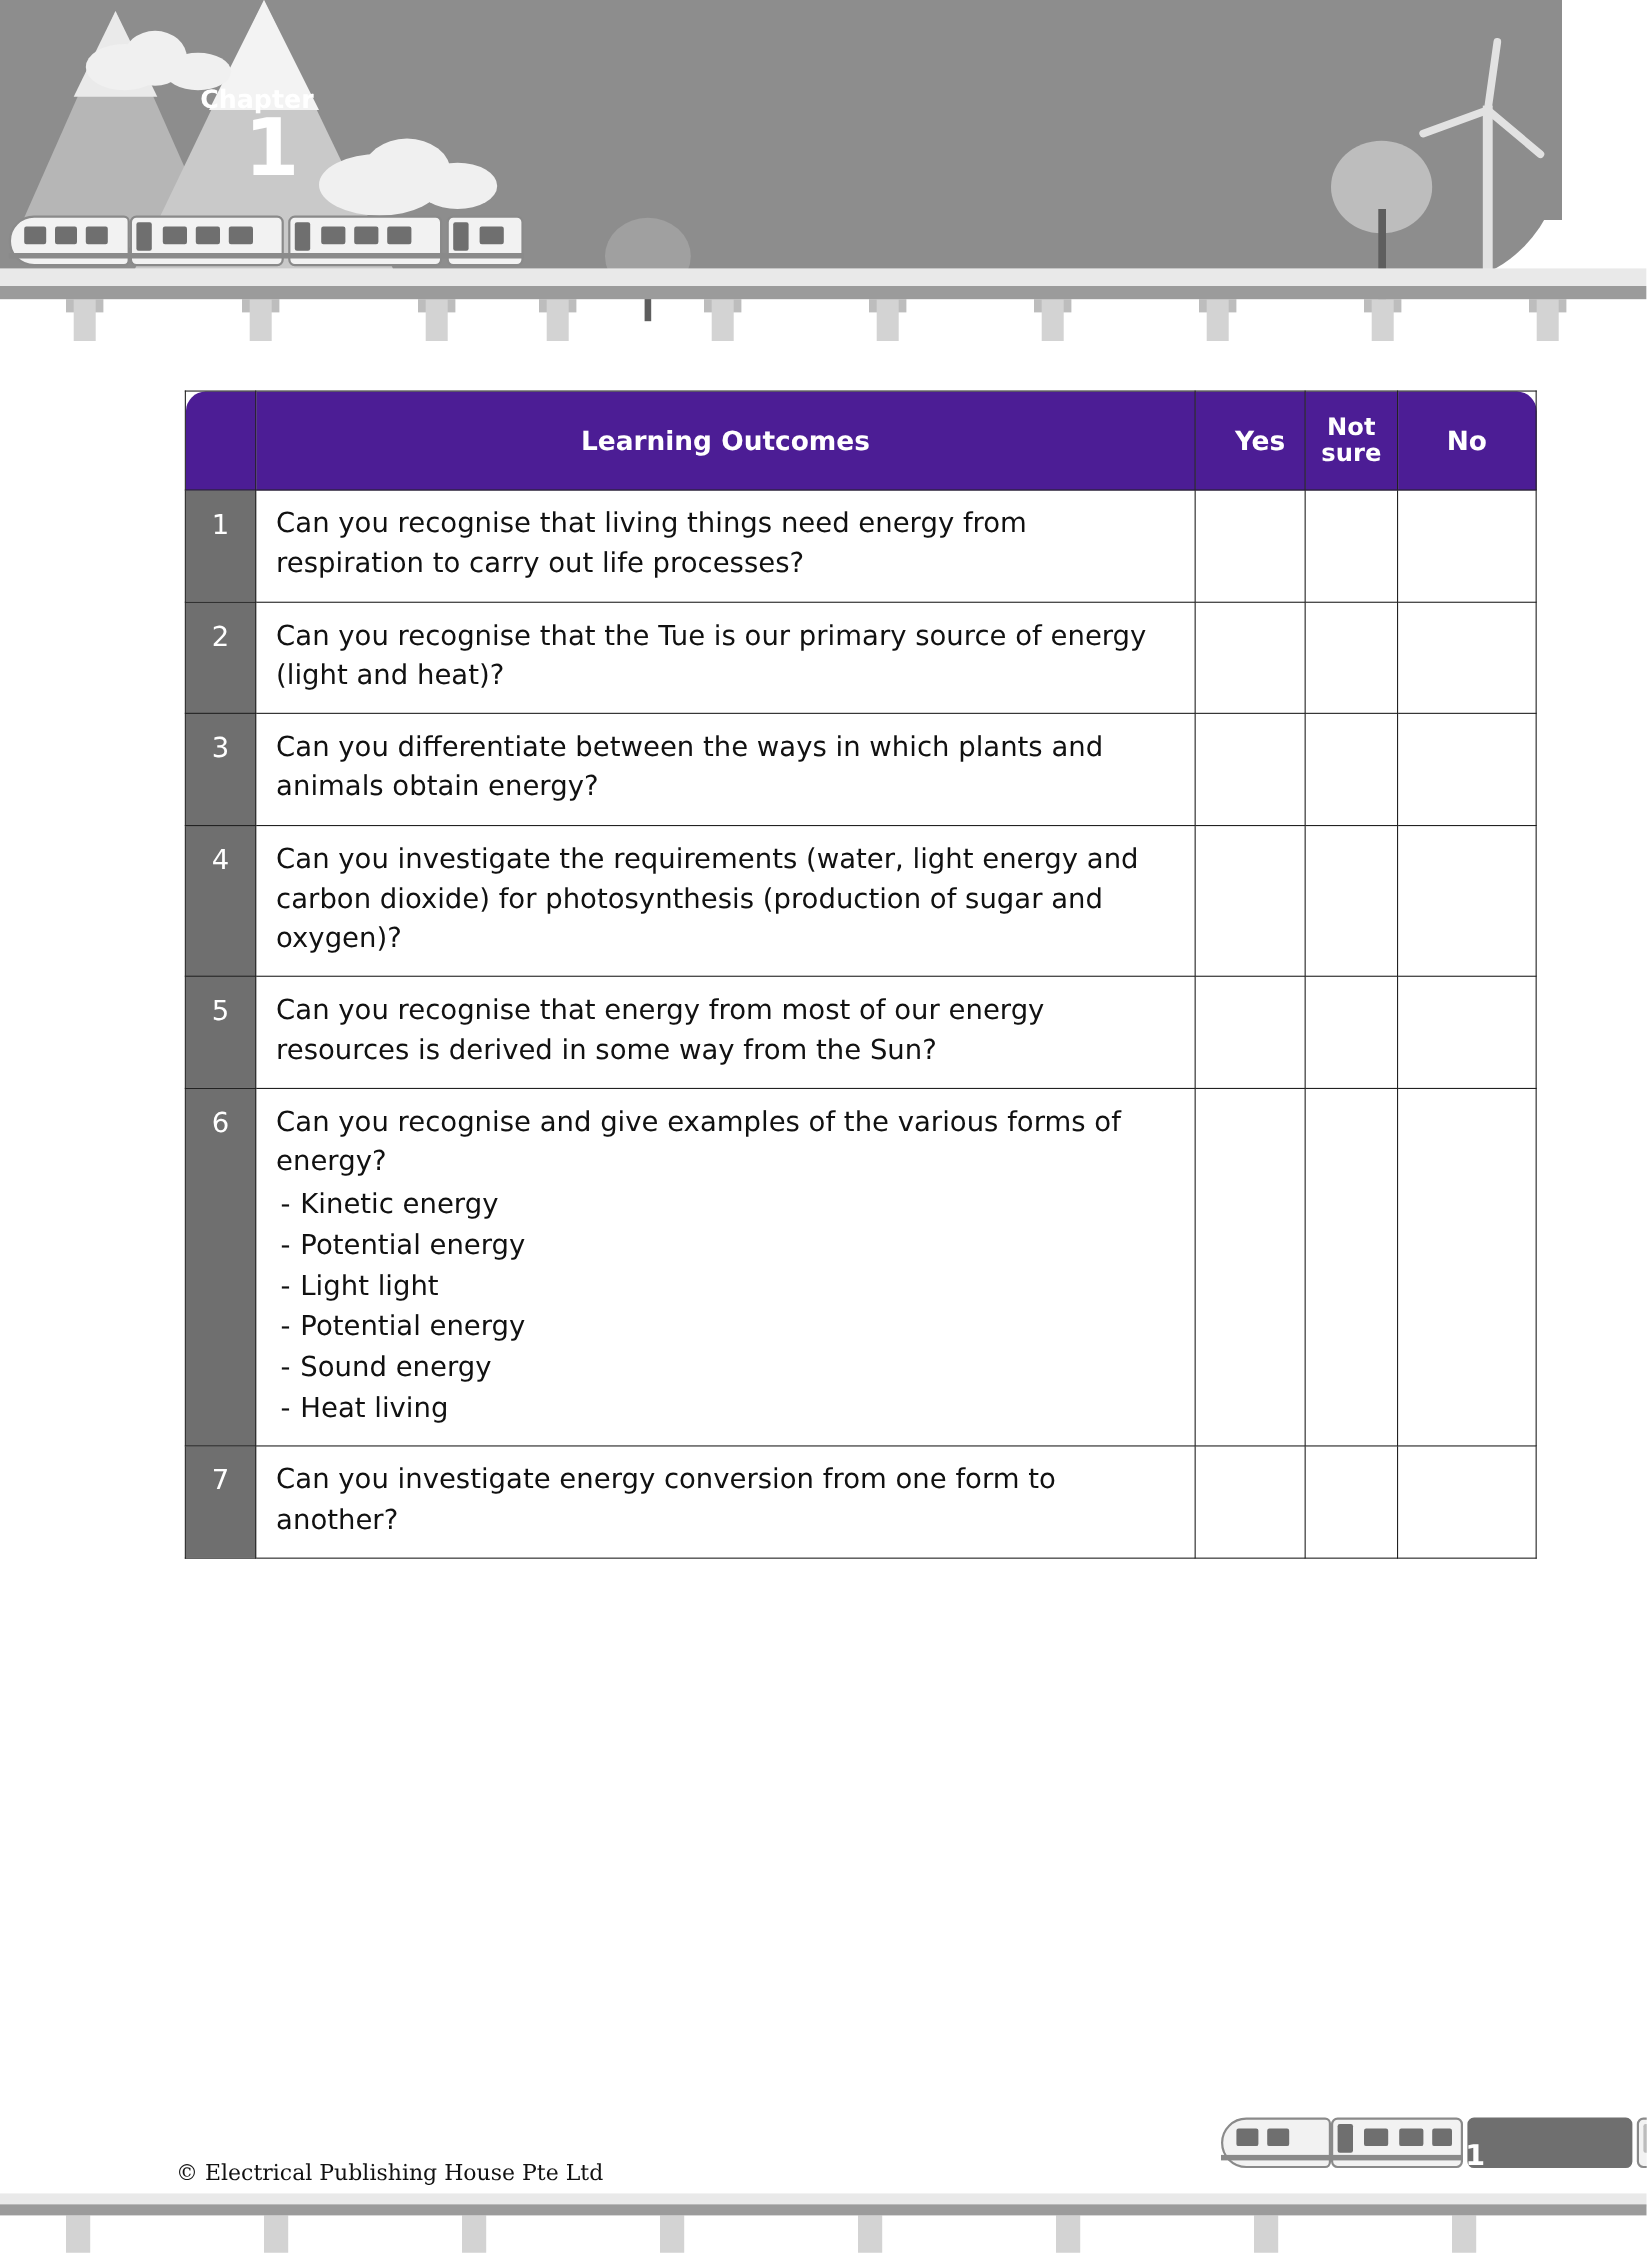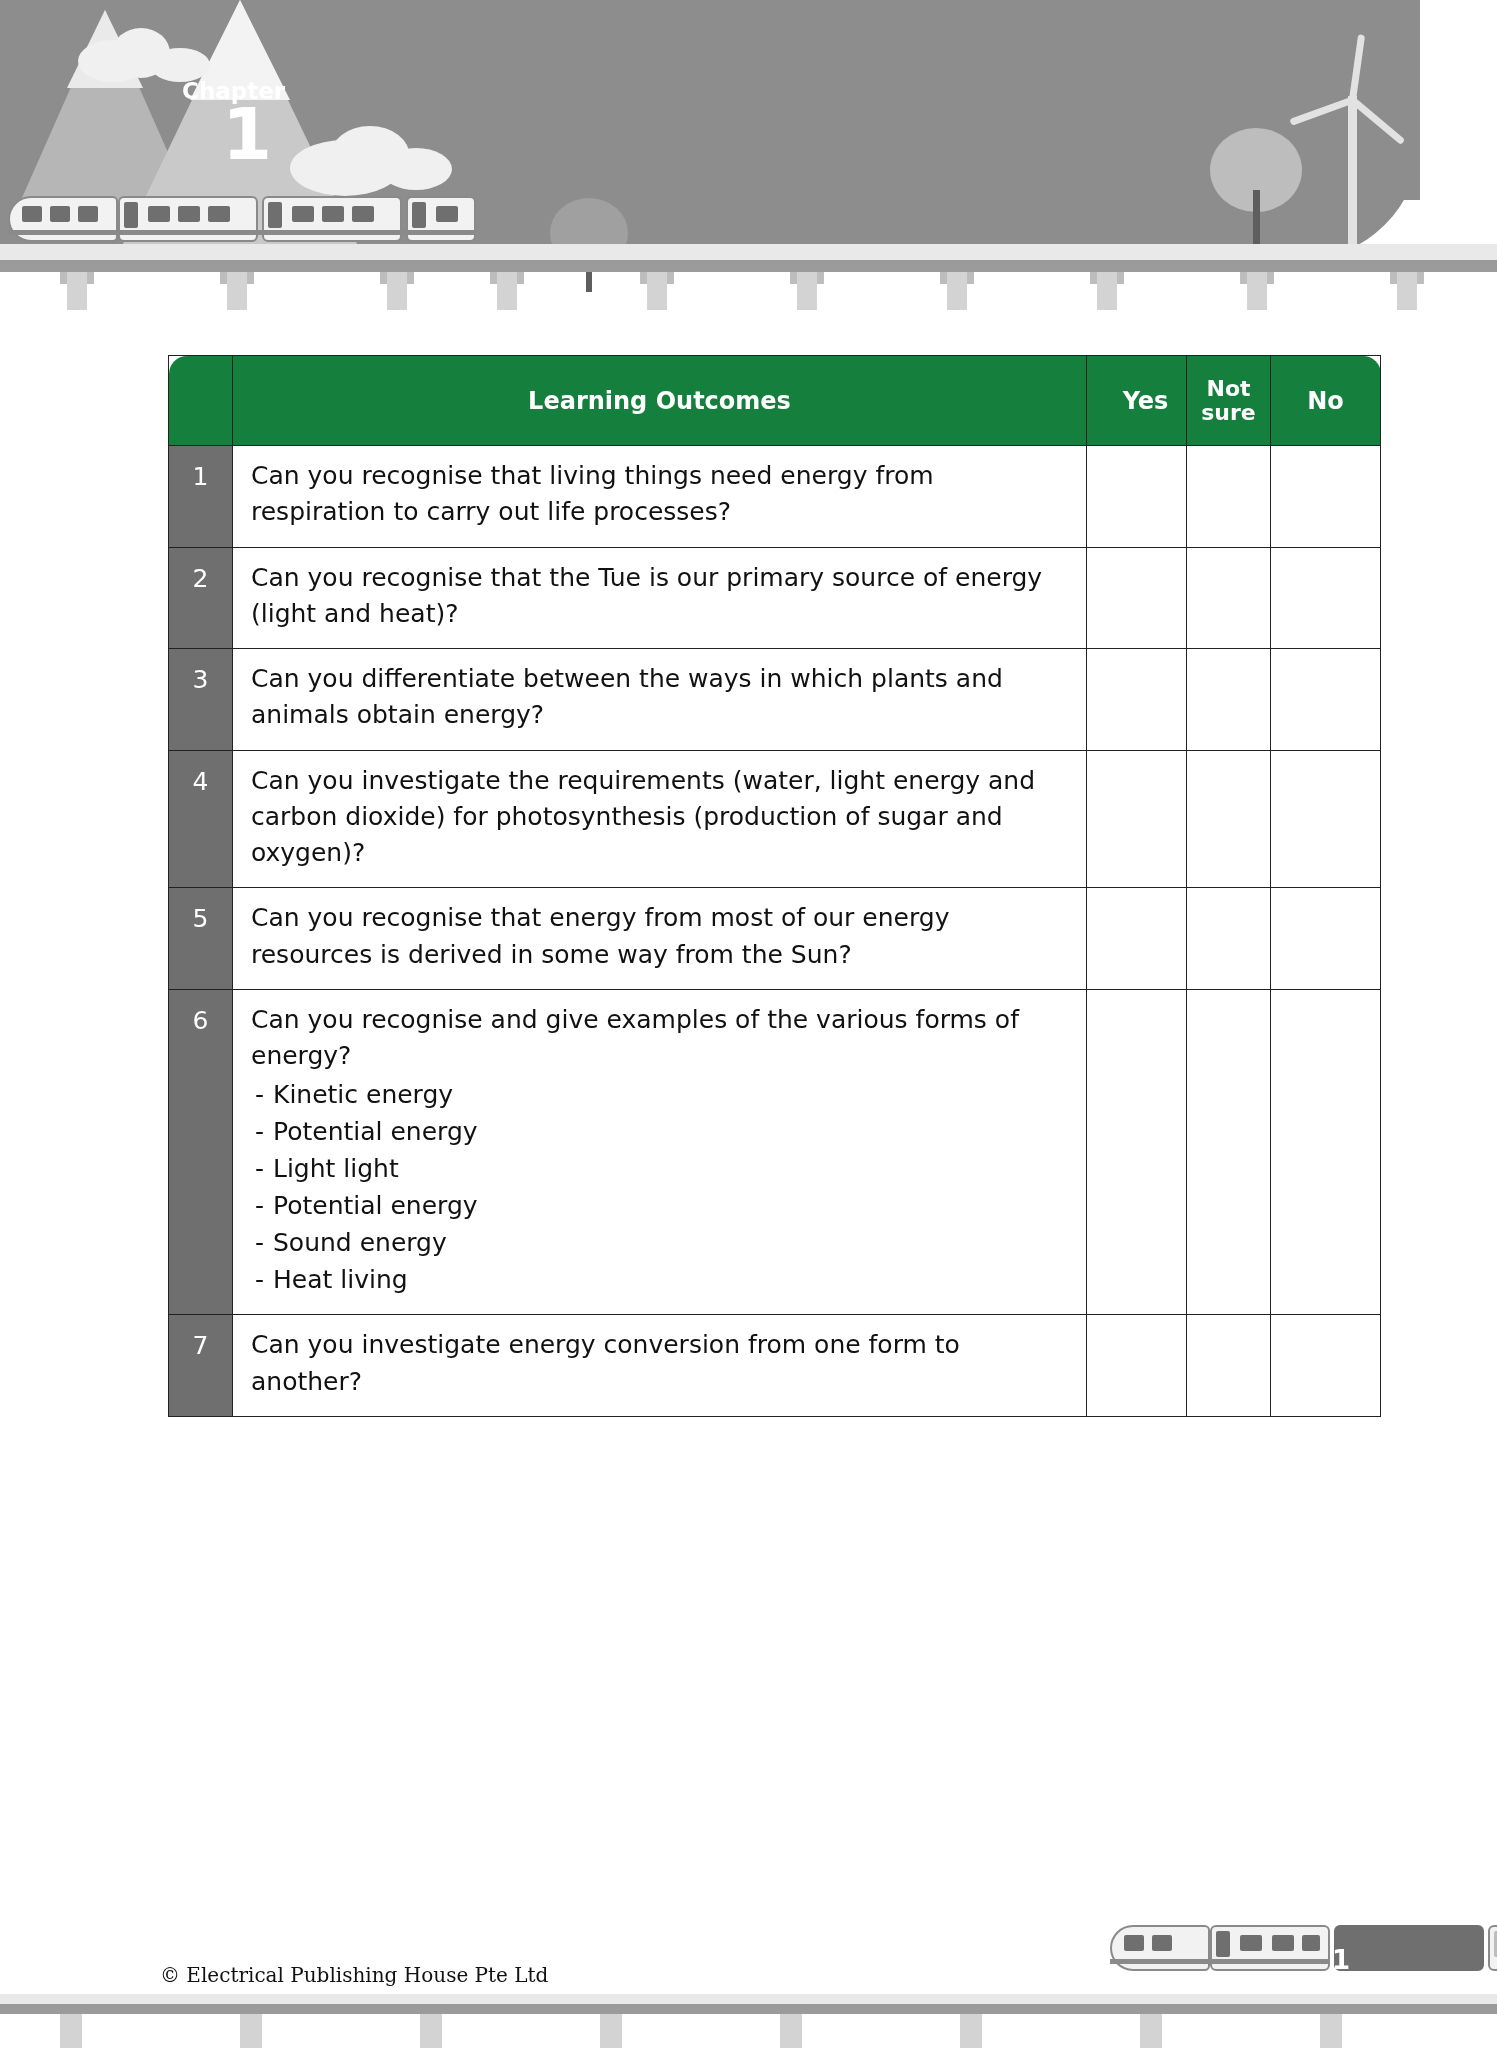--- a/index.html
+++ b/index.html
@@ -207,35 +207,35 @@
   }
   table.outcomes {
     border-collapse: collapse;
     width: 1212px;
     table-layout: fixed;
   }
   table.outcomes th, table.outcomes td {
     border: 1px solid #222222;
   }
   thead th {
-    background: #15803d;
+    background: #4c1d95;
     color: #ffffff;
     font-size: 24px;
     font-weight: bold;
     height: 90px;
     border: 1px solid #131313;
   }
   .th-num {
     width: 64px;
     border-top-left-radius: 18px;
   }
   .th-outcome { width: 854px; }
   .th-yes   { width: 100px; padding-left: 19px; }
   .th-not   { width: 84px; font-size: 22px; line-height: 1.05; }
-  .th-no    { width: 110px; border-top-right-radius: 18px; }
+  .th-no    { width: 126px; border-top-right-radius: 18px; }
 
   td.num {
     background: #6f6f6f;
     color: #ffffff;
     font-size: 25px;
     text-align: center;
     vertical-align: top;
     padding-top: 16px;
     border-left: 1px solid #6f6f6f;
   }

